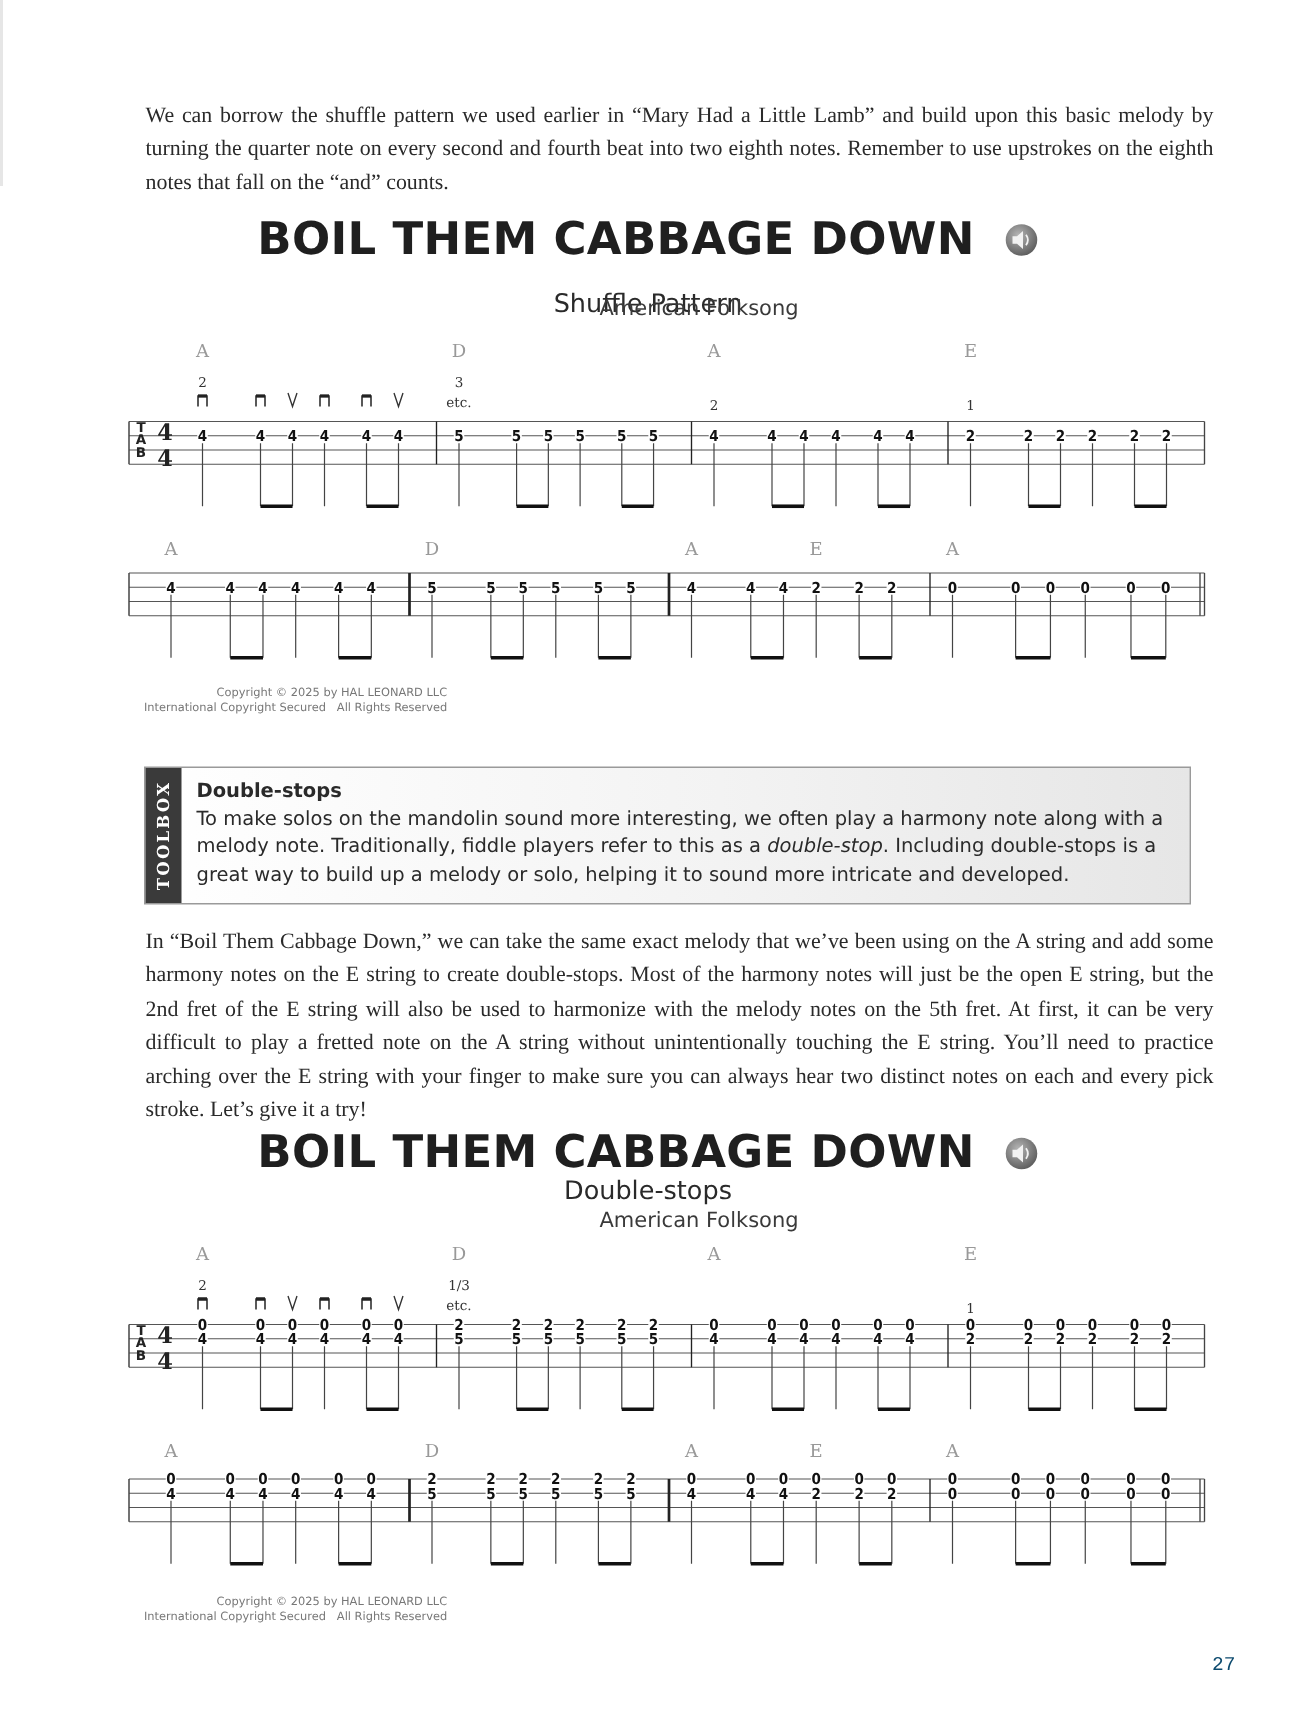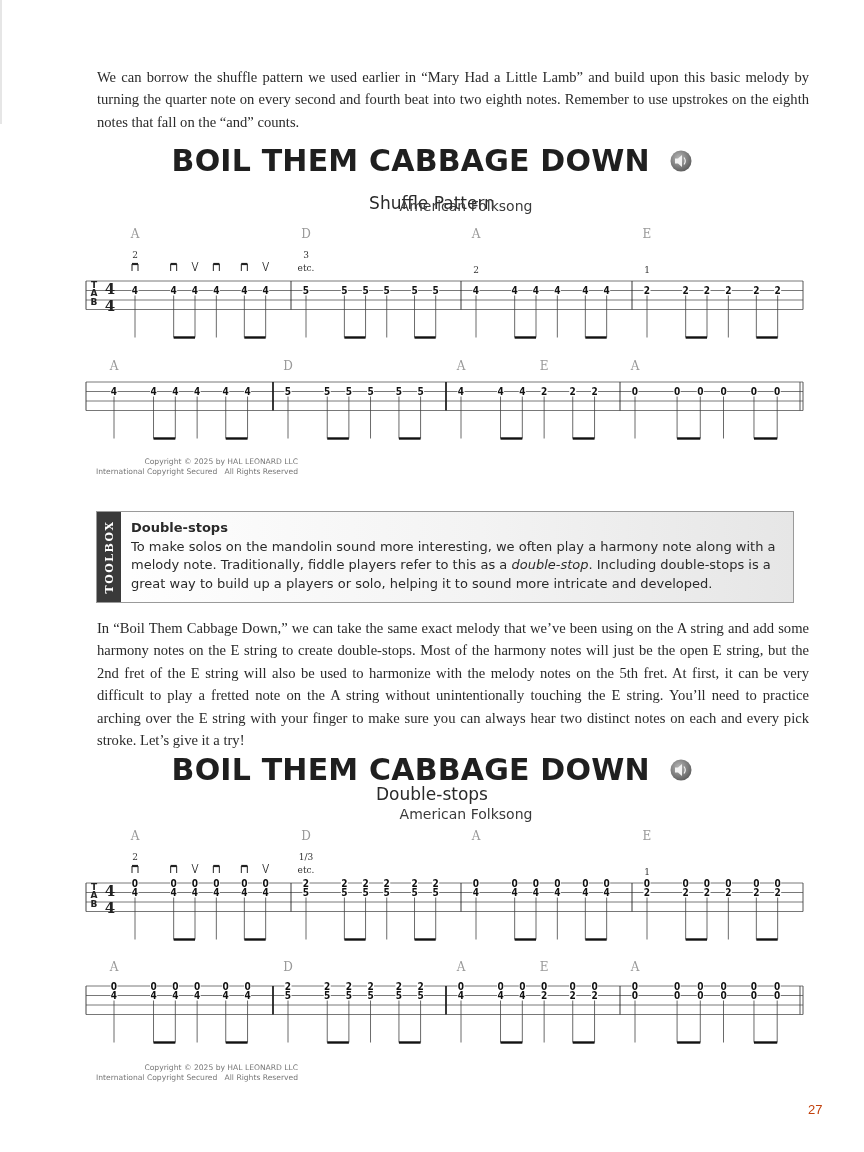--- a/index.html
+++ b/index.html
@@ -11,21 +11,21 @@
   .audio-icon { display: inline-block; vertical-align: middle; width: 22px; height: 22px; margin-left: 10px; cursor: pointer; }
   .subtitle { position: absolute; left: 0; width: 864px; text-align: center; font-family: "DejaVu Sans", "Liberation Sans", sans-serif; font-size: 17px; color: #2a2a2a; }
   .composer { position: absolute; left: 0; width: 864px; text-align: center; font-family: "DejaVu Sans", "Liberation Sans", sans-serif; font-size: 14px; color: #3a3a3a; padding-left: 34px; }
   .copyright { position: absolute; left: 96px; font-family: "DejaVu Sans", "Liberation Sans", sans-serif; font-size: 7.6px; line-height: 10px; color: #777; text-align: right; }
   .tab-svg { position: absolute; left: 0; width: 864px; }
   .toolbox { position: absolute; left: 96px; top: 511px; width: 696px; height: 90px; border: 1px solid #9a9a9a; background: linear-gradient(to right, #ffffff 0%, #f3f3f3 55%, #e6e6e6 100%); }
   .toolbox-tab { position: absolute; left: 0; top: 0; width: 24px; height: 90px; background: #3a3a3a; }
   .toolbox-tab span { position: absolute; left: 50%; top: 50%; transform: translate(-50%, -50%) rotate(-90deg); color: #fff; font-family: "DejaVu Serif", "Liberation Serif", serif; font-weight: bold; font-size: 11px; letter-spacing: 1.5px; white-space: nowrap; }
   .toolbox-body { position: absolute; left: 34px; top: 7px; width: 650px; font-family: "DejaVu Sans", "Liberation Sans", sans-serif; font-size: 13px; line-height: 18.6px; color: #2a2a2a; }
   .toolbox-title { font-weight: bold; display: block; }
-  .page-number { position: absolute; left: 808px; top: 1102px; font-family: Liberation Sans, sans-serif; font-size: 13px; color: #c2410c; }
+  .page-number { position: absolute; left: 808px; top: 1102px; font-family: Liberation Mono, monospace; font-size: 13px; color: #0c4a6e; }
 </style>
 </head>
 <body>
 
 <div class="left-edge"></div>
 
 <p class="para" style="top:66px;">We can borrow the shuffle pattern we used earlier in “Mary Had a Little Lamb” and build upon this basic melody by turning the quarter note on every second and fourth beat into two eighth notes. Remember to use upstrokes on the eighth notes that fall on the “and” counts.</p>
 
 <div class="song-title" style="top:141px;">
   <span class="t">BOIL THEM CABBAGE DOWN</span>
@@ -281,21 +281,21 @@
   <div>Copyright © 2025 by HAL LEONARD LLC</div>
   <div style="white-space:pre;">International Copyright Secured   All Rights Reserved</div>
 </div>
 
 <div class="toolbox">
   <div class="toolbox-tab">
     <span>TOOLBOX</span>
   </div>
   <div class="toolbox-body">
     <span class="toolbox-title">Double-stops</span>
-    <span>To make solos on the mandolin sound more interesting, we often play a harmony note along with a melody note. Traditionally, fiddle players refer to this as a </span><em>double-stop</em><span>. Including double-stops is a great way to build up a players or solo, helping it to sound more intricate and developed.</span>
+    <span>To make solos on the mandolin sound more interesting, we often play a harmony note along with a melody note. Traditionally, fiddle players refer to this as a </span><em>double-stop</em><span>. Including double-stops is a great way to build up a melody or solo, helping it to sound more intricate and developed.</span>
   </div>
 </div>
 
 <p class="para" style="top:617px;">In “Boil Them Cabbage Down,” we can take the same exact melody that we’ve been using on the A string and add some harmony notes on the E string to create double-stops. Most of the harmony notes will just be the open E string, but the 2nd fret of the E string will also be used to harmonize with the melody notes on the 5th fret. At first, it can be very difficult to play a fretted note on the A string without unintentionally touching the E string. You’ll need to practice arching over the E string with your finger to make sure you can always hear two distinct notes on each and every pick stroke. Let’s give it a try!</p>
 
 <div class="song-title" style="top:750px;">
   <span class="t">BOIL THEM CABBAGE DOWN</span>
   <svg class="audio-icon" viewBox="0 0 22 22">
     <defs>
         <radialGradient id="ag2" cx="40%" cy="35%" r="70%">

